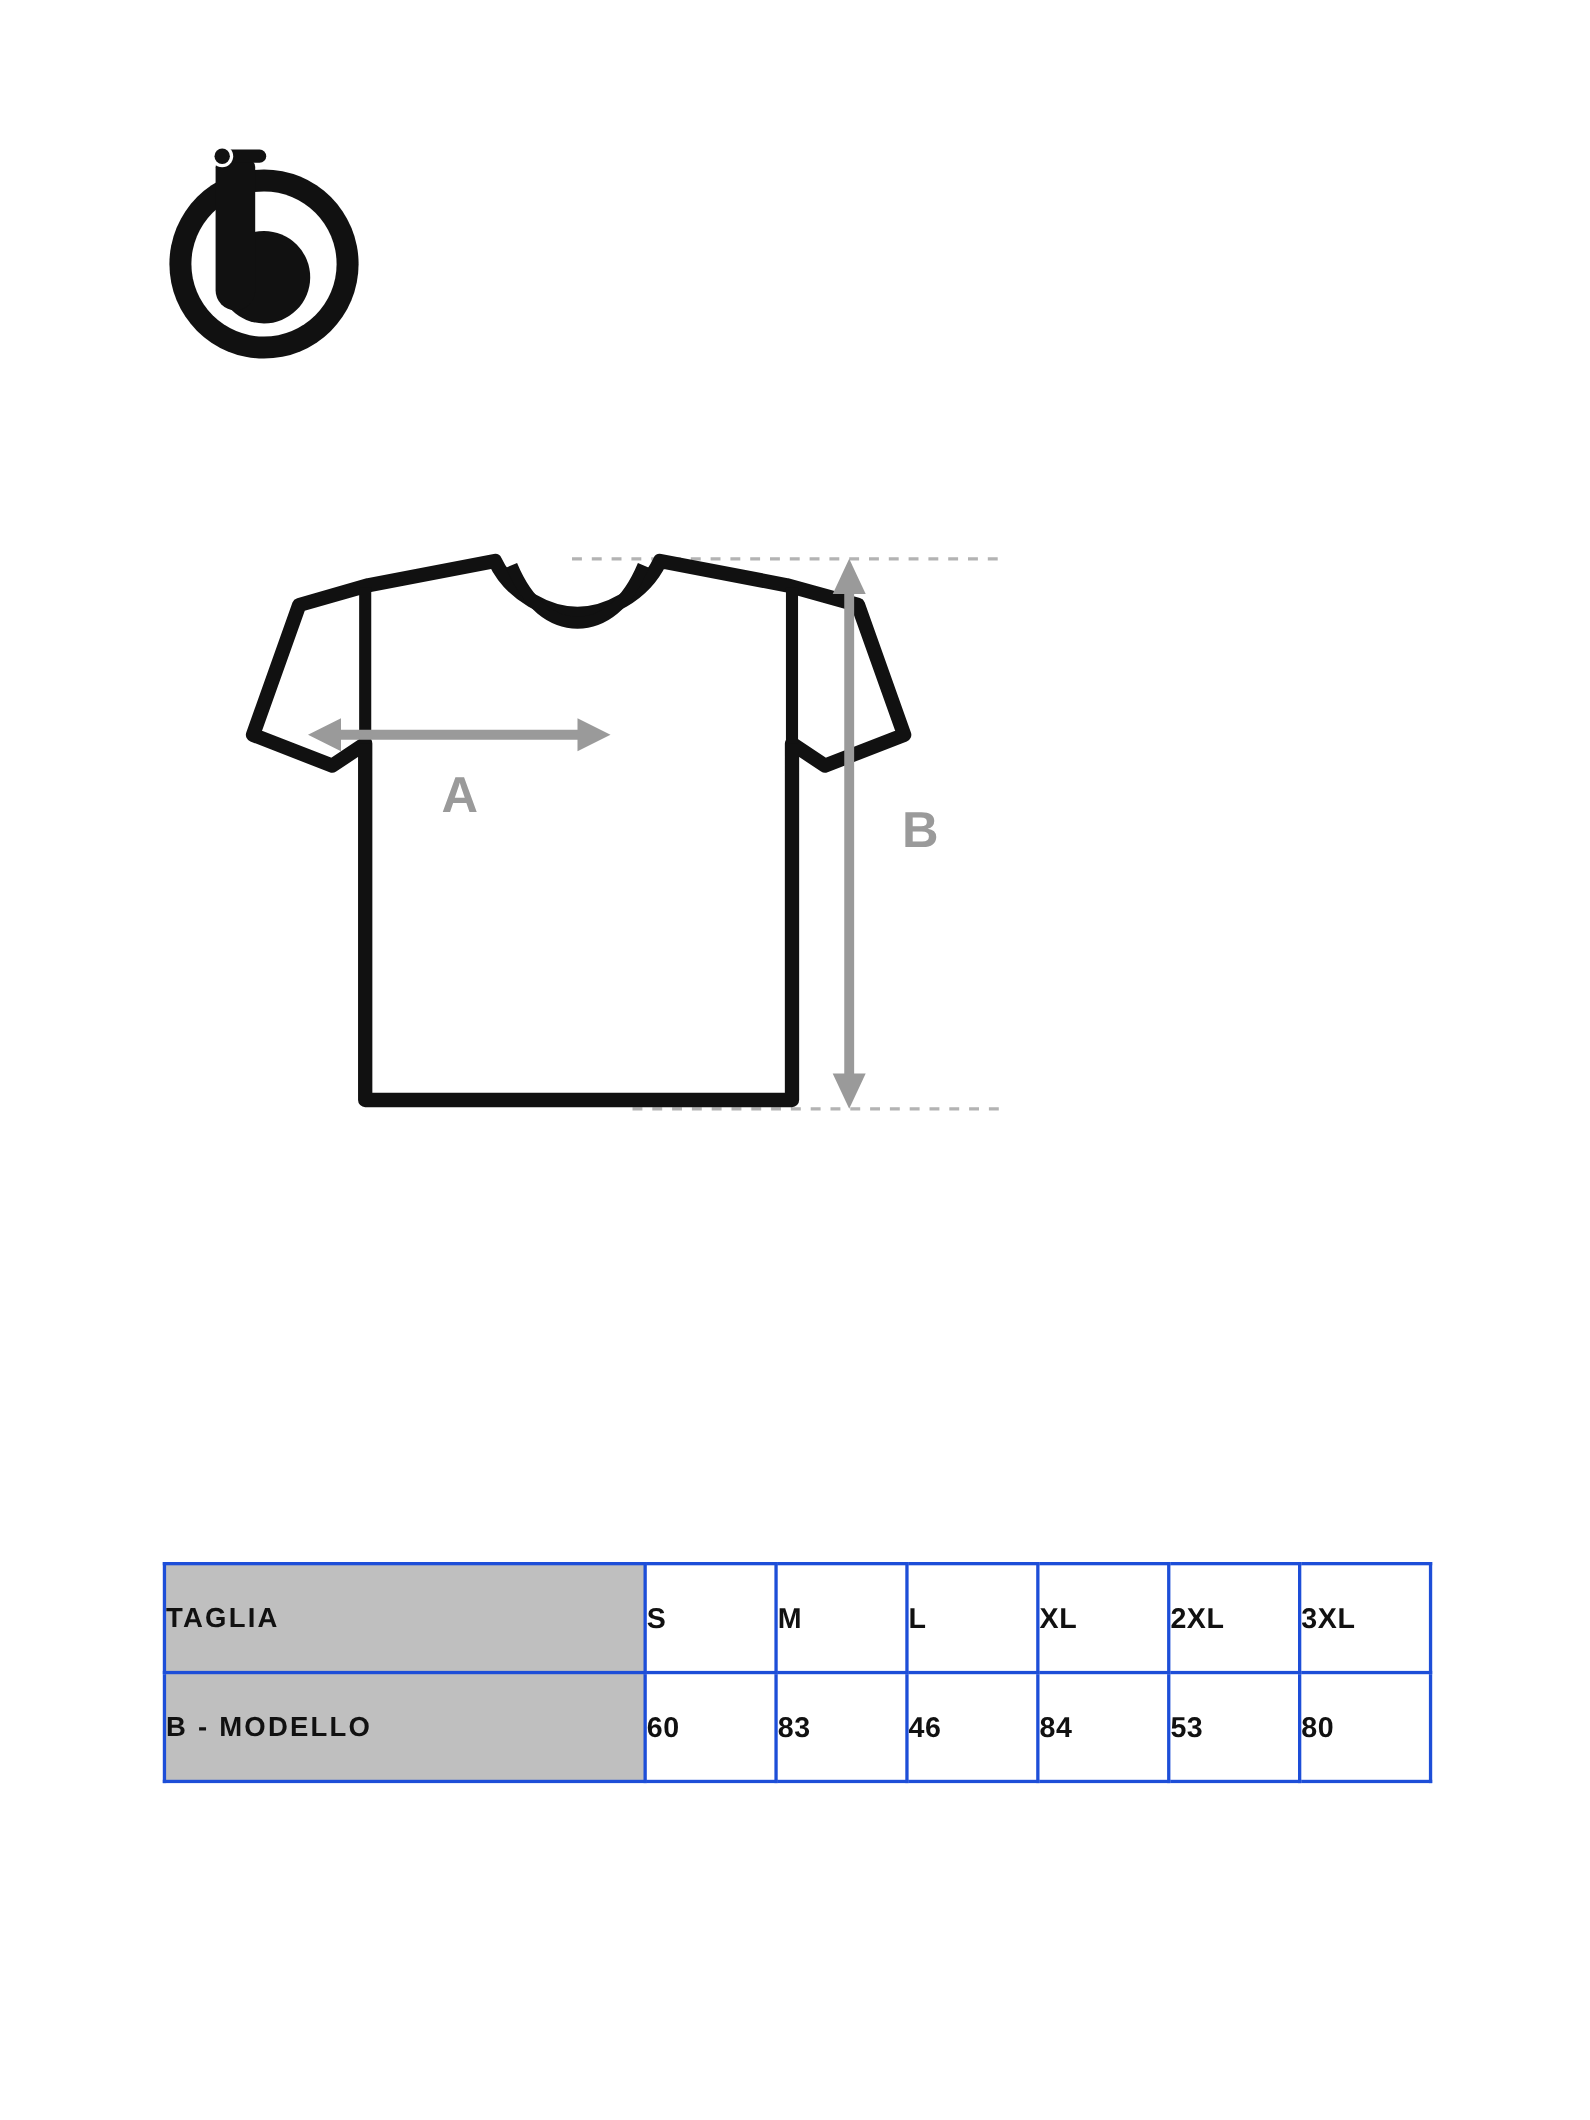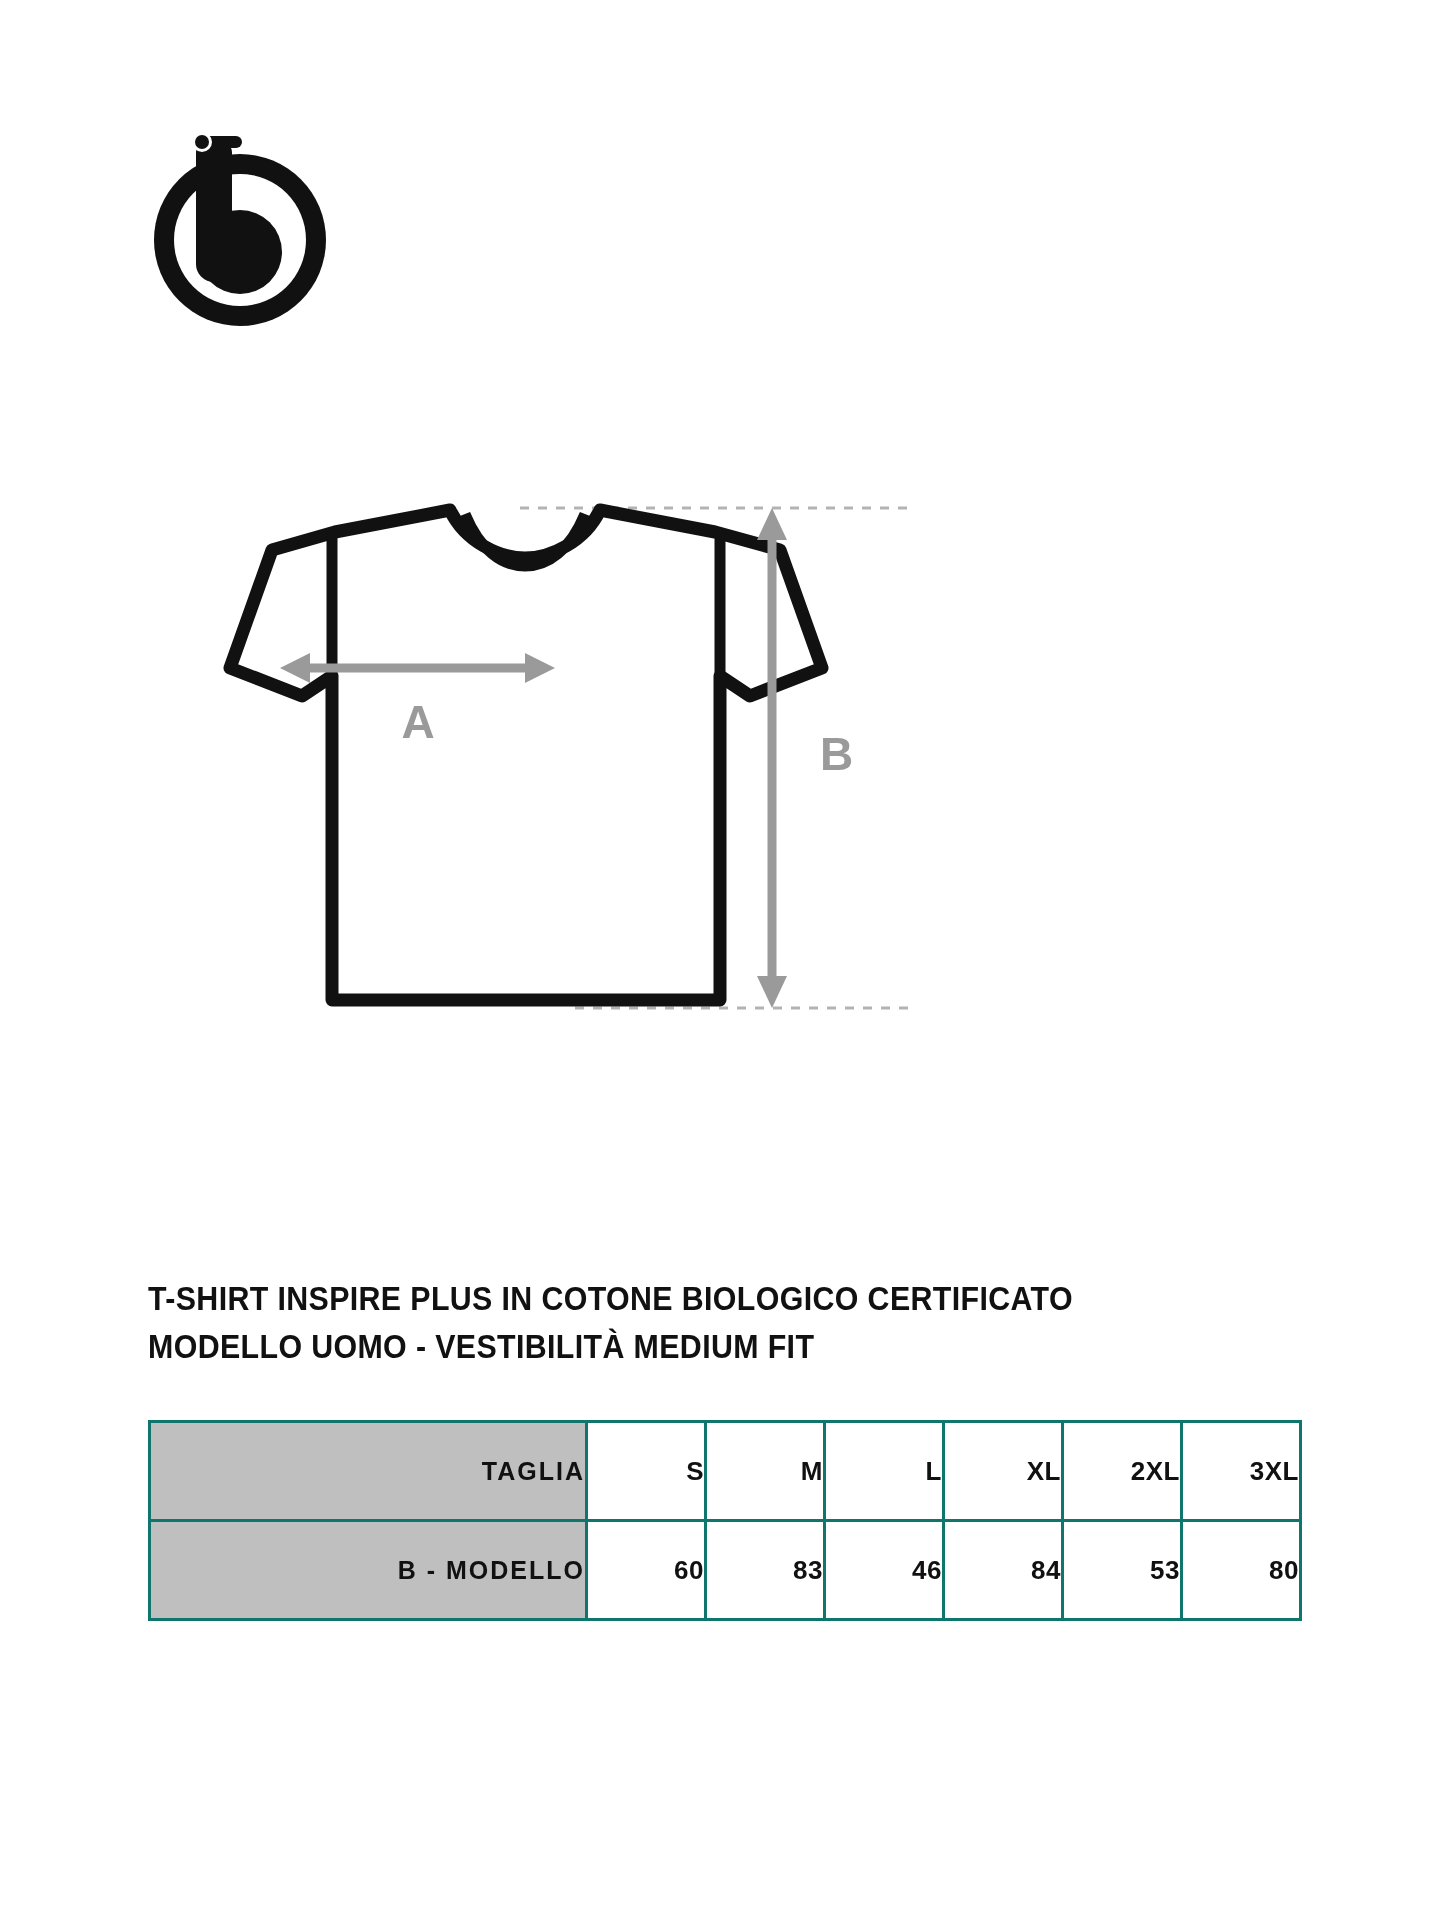--- a/index.html
+++ b/index.html
@@ -63,23 +63,23 @@
   
   .size-table {
     position: absolute;
     left: 148px;
     top: 1420px;
     width: 1152px;
     border-collapse: collapse;
     table-layout: fixed;
   }
   .size-table td, .size-table th {
-    border: 3px solid #0f766e;
+    border: 3px solid #1d4ed8;
     height: 96px;
-    text-align: right;
+    text-align: left;
     vertical-align: middle;
     font-family: "Liberation Sans", sans-serif;
     font-weight: bold;
     font-size: 26px;
     letter-spacing: 1.2px;
     color: #111111;
     padding: 0;
   }
   .size-table .rowhead {
     background: #bfbfbf;
@@ -159,24 +159,20 @@
 
       <g stroke="#9a9a9a" fill="#9a9a9a">
         <line x1="652" y1="32" x2="652" y2="484" stroke-width="9"></line>
         <polygon points="652,8 637,40 667,40" stroke="none"></polygon>
         <polygon points="652,508 637,476 667,476" stroke="none"></polygon>
       </g>
       <text class="dim-letter" x="700" y="270" font-size="46" text-anchor="start">B</text>
     </svg>
   </div>
 
-  <div class="title-block">
-    <div class="title-line">T-SHIRT INSPIRE PLUS IN COTONE BIOLOGICO CERTIFICATO</div>
-    <div class="title-line">MODELLO UOMO - VESTIBILITÀ MEDIUM FIT</div>
-  </div>
 
   <table class="size-table">
     <colgroup>
       <col style="width:437px">
       <col class="col-size">
         <col class="col-size">
         <col class="col-size">
       <col class="col-size">
         <col class="col-size">
         <col class="col-size">

